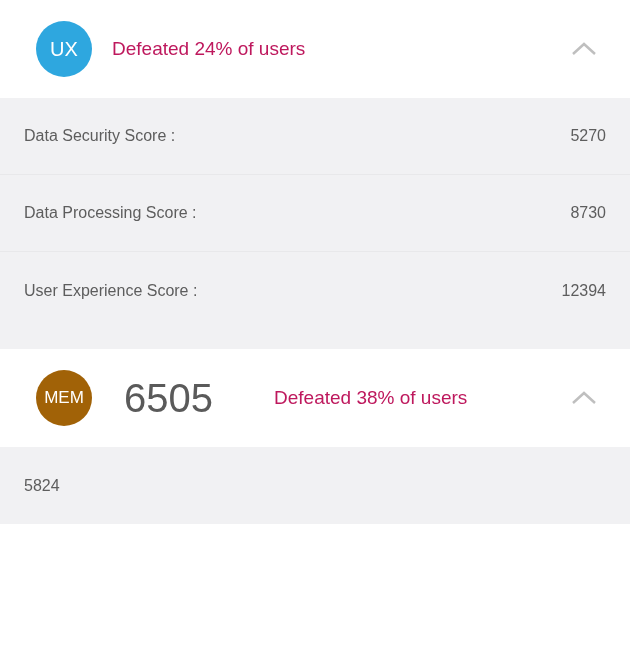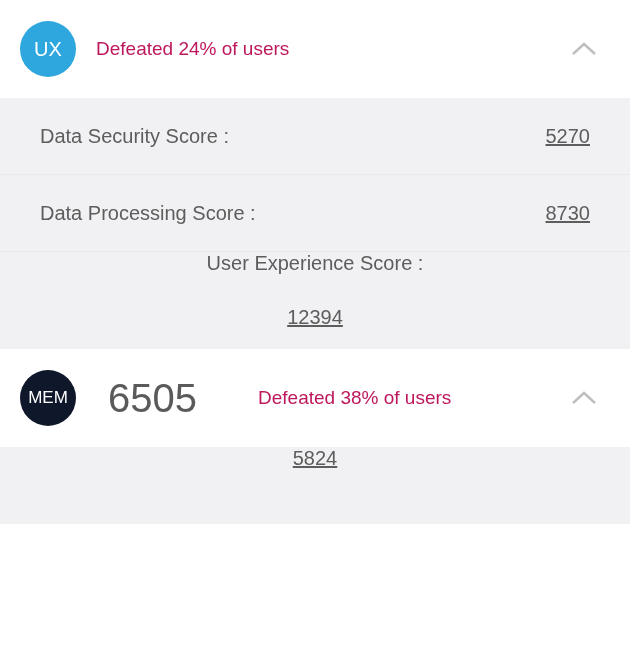--- a/index.html
+++ b/index.html
@@ -6,37 +6,37 @@
     body {
       width: 630px;
       font-family: -apple-system, "Helvetica Neue", Arial, sans-serif;
       background: #ffffff;
       color: #5a5a5a;
     }
     .section-header {
       display: flex;
       align-items: center;
       background: #ffffff;
-      padding: 20px 24px 20px 20px;
+      padding: 20px 24px 20px 36px;
       height: 98px;
     }
     .badge {
       width: 56px;
       height: 56px;
       border-radius: 50%;
       color: #ffffff;
       display: flex;
       align-items: center;
       justify-content: center;
       font-size: 20px;
       font-weight: 400;
       flex-shrink: 0;
     }
     .badge-ux { background: #2ea7df; }
-    .badge-mem { background: #0f172a; font-size: 17px; }
+    .badge-mem { background: #a16207; font-size: 17px; }
     .score {
       font-size: 40px;
       font-weight: 400;
       color: #5a5a5a;
       margin-left: 32px;
       min-width: 130px;
     }
     .defeat {
       font-size: 19px;
       color: #be185d;
@@ -53,29 +53,29 @@
     .chevron svg {
       display: block;
     }
     .metrics {
       background: #f1f1f3;
     }
     .metric-row {
       display: flex;
       align-items: center;
       justify-content: space-between;
-      padding: 0 40px;
+      padding: 0 24px;
       height: 77px;
       border-bottom: 1px solid #e8e8ea;
-      font-size: 20px;
+      font-size: 16px;
       color: #5d5d5d;
     }
-    .metric-row:last-child { border-bottom: none; flex-direction: column; }
+    .metric-row:last-child { border-bottom: none; }
     .metric-label { font-weight: 400; }
-    .metric-value { font-weight: 400; text-decoration: underline; }
+    .metric-value { font-weight: 400; }
     .gap {
       height: 20px;
       background: #f1f1f3;
     }
   </style>
 </head>
 <body>
 
 <div class="section-header">
   <div class="badge badge-ux">

